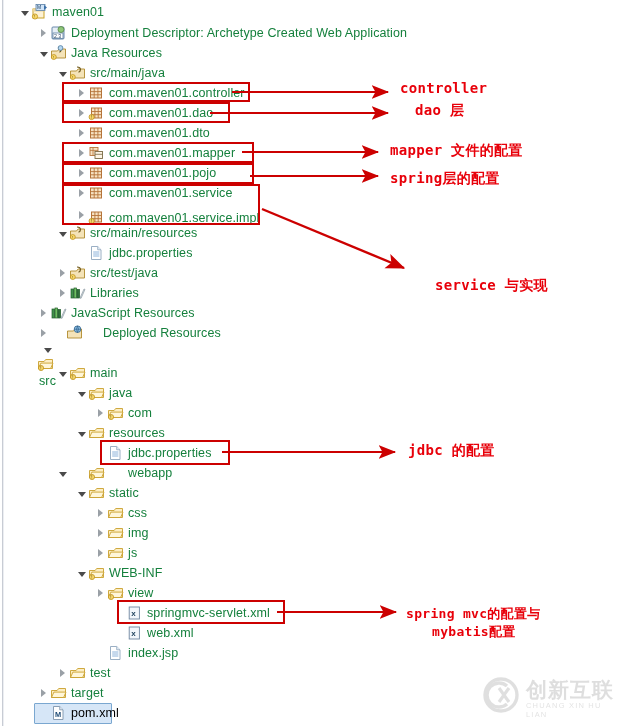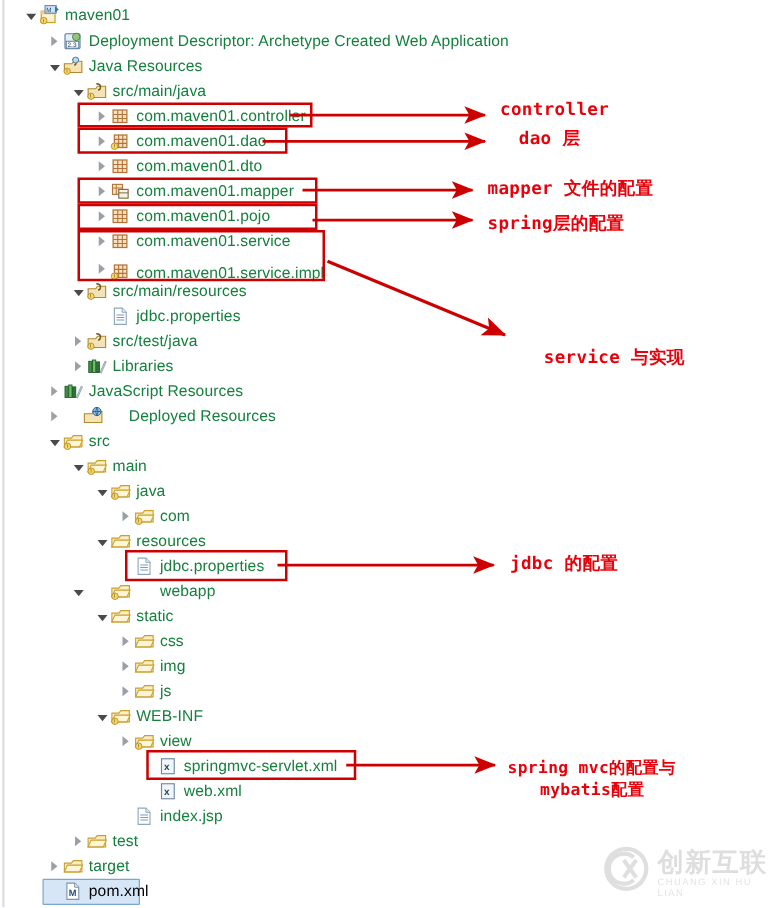--- a/index.html
+++ b/index.html
@@ -323,21 +323,21 @@
         </span>
         <span class="ico">
           <svg width="17" height="16" viewBox="0 0 17 16">
             <path d="M1.5 6 h6 l1.5 -2 h6.5 v9 h-14 z" fill="#f4e3b8" stroke="#b08a2d" stroke-width="0.9"></path>
             <circle cx="11.5" cy="4.2" r="3.3" fill="#8fc2e8" stroke="#2f5f88" stroke-width="0.8"></circle>
             <path d="M8.2 4.2 h6.6 M11.5 0.9 q2 3.3 0 6.6 q-2 -3.3 0 -6.6" fill="none" stroke="#2f5f88" stroke-width="0.7"></path>
           </svg>
         </span>
         <span class="lbl">Deployed Resources</span>
       </div>
-      <div class="row" style="left: 37px; top: 343px;">
+      <div class="row" style="left: 37px; top: 343px; flex-direction: column;">
         <span class="twisty">
           <span class="tri-open"></span>
         </span>
         <span class="ico">
           <svg width="17" height="16" viewBox="0 0 17 16">
             <path d="M1.5 5.5 h5.6 l1.6 -2 h6.8 v9 h-14 z" fill="#fdeec3" stroke="#c9a02e" stroke-width="0.9"></path>
             <path d="M1.5 12.5 l2.4 -5.4 h12.1 l-2.4 5.4z" fill="#fff6d9" stroke="#c9a02e" stroke-width="0.9"></path>
             <circle cx="4" cy="12" r="2.6" fill="#f6d76b" stroke="#b98a12" stroke-width="0.7"></circle>
             <text x="3.2" y="13.7" font-size="4.5" fill="#5c4300" font-family="Liberation Sans">!</text>
           </svg>

